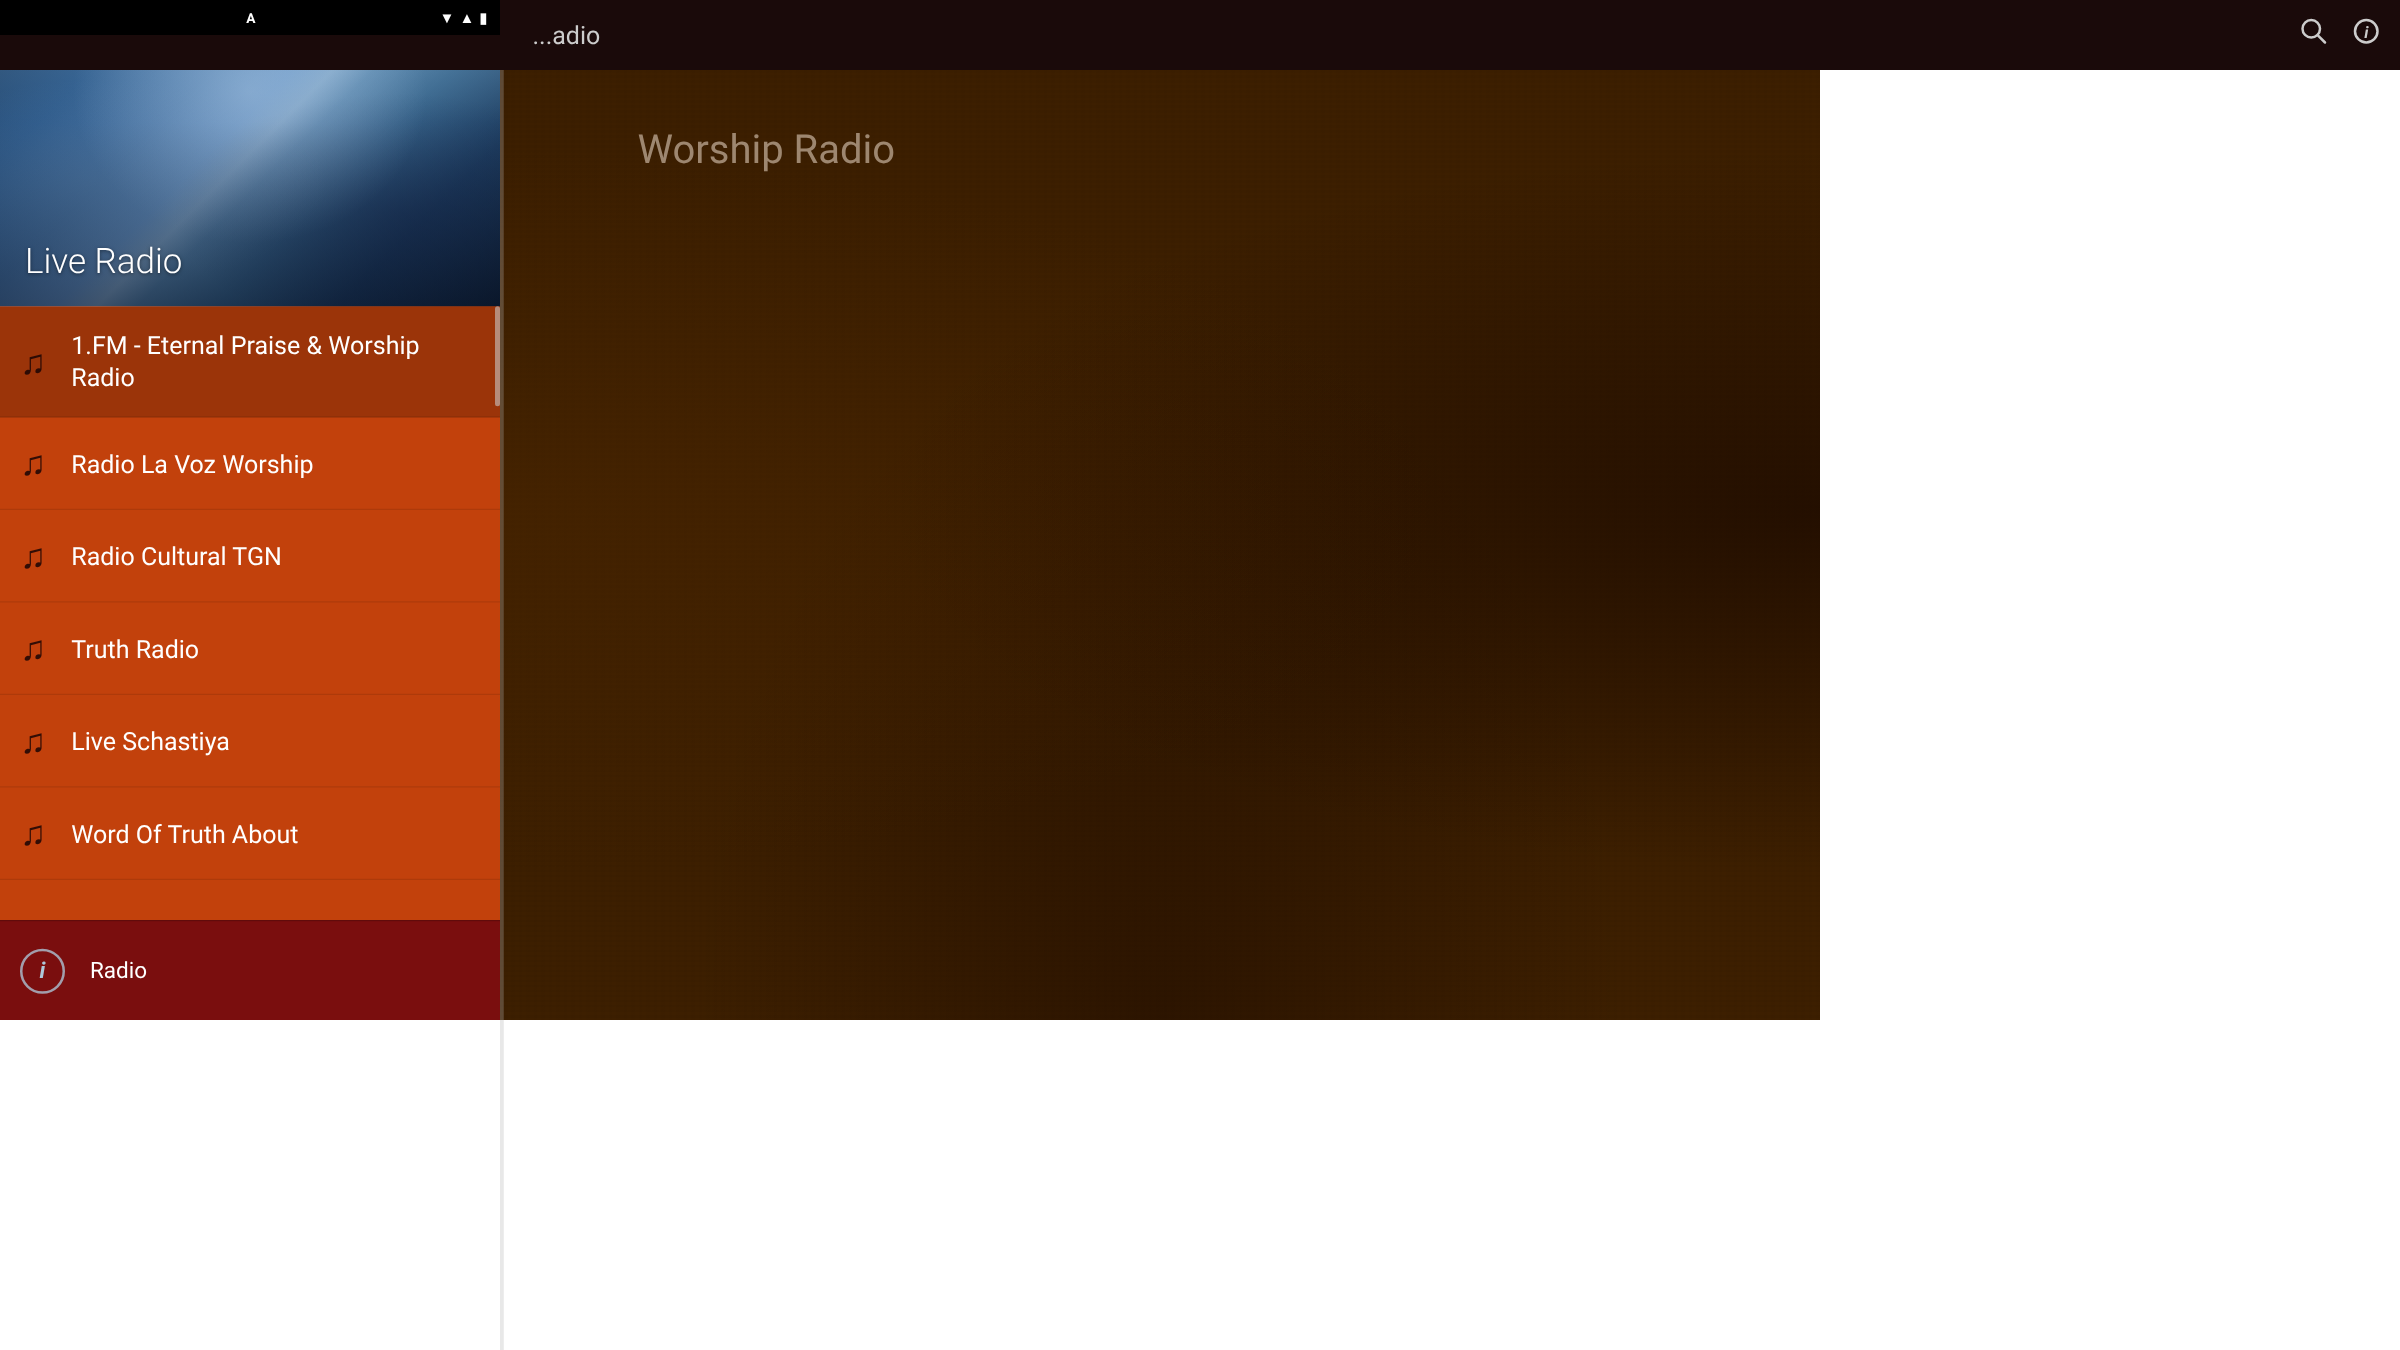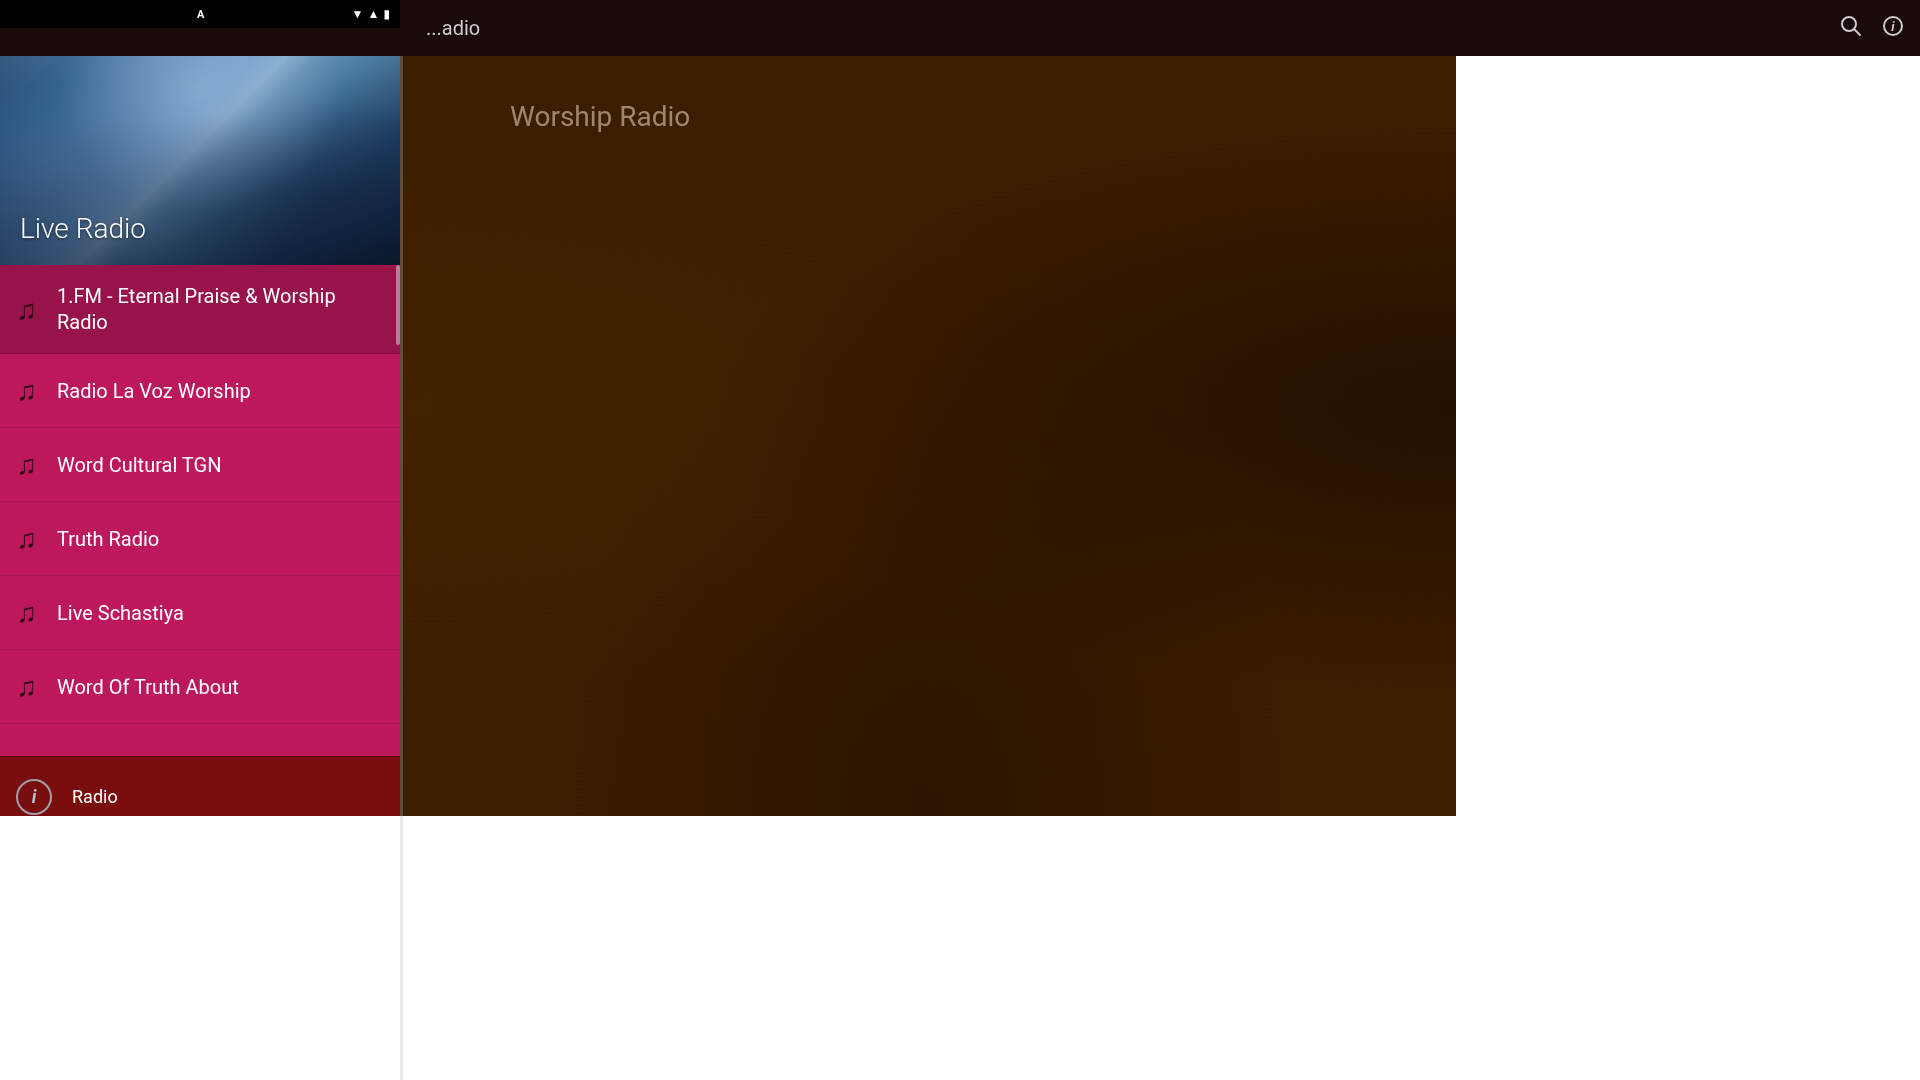--- a/index.html
+++ b/index.html
@@ -78,27 +78,26 @@
     #main-layout {
       display: flex;
       width: 100%;
       height: 100%;
     }
 
     
     #sidebar {
       width: 400px;
       height: 100%;
-      background: #be185d;
+      background: #c2410c;
       flex-shrink: 0;
       display: flex;
       flex-direction: column;
       position: relative;
       z-index: 10;
-      margin-top: 20px;
     }
 
     
     #hero-image {
       width: 100%;
       height: 245px;
       background: linear-gradient(
         135deg,
         #1a3a5c 0%,
         #2a5a8c 20%,
@@ -264,21 +263,21 @@
         radial-gradient(ellipse at 0% 50%, rgba(80,40,0,0.4) 0%, transparent 50%),
         radial-gradient(ellipse at 100% 50%, rgba(20,5,0,0.6) 0%, transparent 50%),
         radial-gradient(ellipse at 50% 100%, rgba(20,5,0,0.4) 0%, transparent 50%);
     }
 
     #content-title {
       position: absolute;
       top: 100px;
       left: 110px;
       color: rgba(200,180,160,0.7);
-      font-size: 28px;
+      font-size: 32px;
       font-weight: 400;
       z-index: 5;
     }
 
     
     #sidebar-divider {
       position: absolute;
       left: 400px;
       top: 56px;
       width: 3px;
@@ -336,21 +335,21 @@
         <span class="sidebar-item-label">1.FM - Eternal Praise &amp; Worship Radio</span>
       </div>
 
       <div class="sidebar-item">
         <span class="music-icon">♫</span>
         <span class="sidebar-item-label">Radio La Voz Worship</span>
       </div>
 
       <div class="sidebar-item">
         <span class="music-icon">♫</span>
-        <span class="sidebar-item-label">Word Cultural TGN</span>
+        <span class="sidebar-item-label">Radio Cultural TGN</span>
       </div>
 
       <div class="sidebar-item">
         <span class="music-icon">♫</span>
         <span class="sidebar-item-label">Truth Radio</span>
       </div>
 
       <div class="sidebar-item">
         <span class="music-icon">♫</span>
         <span class="sidebar-item-label">Live Schastiya</span>

